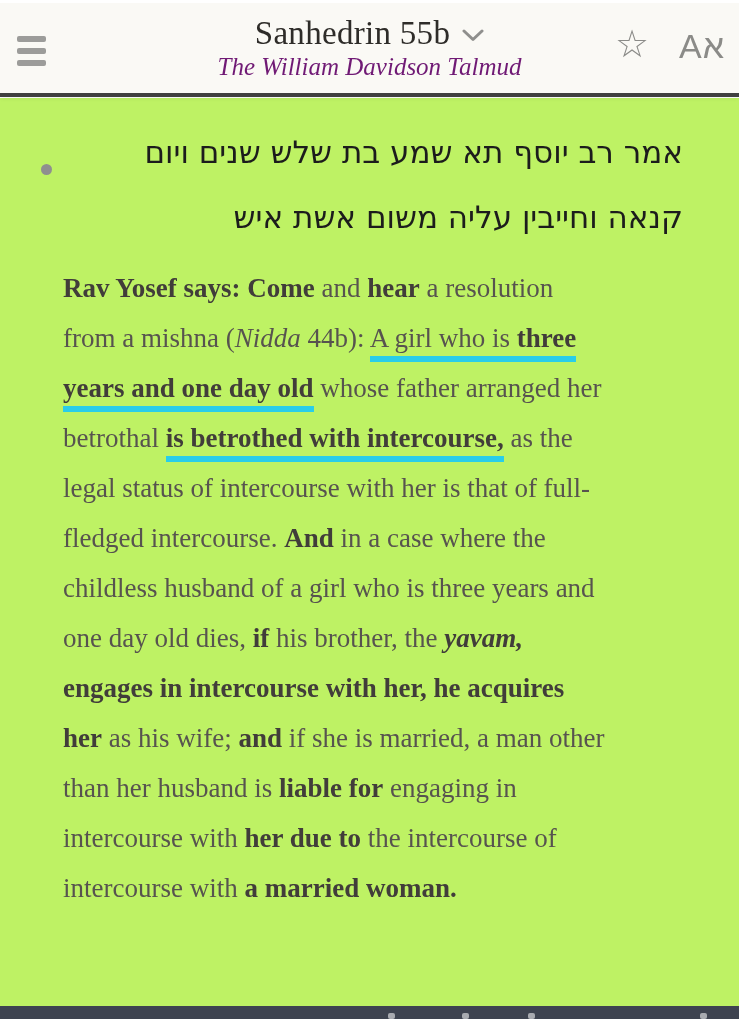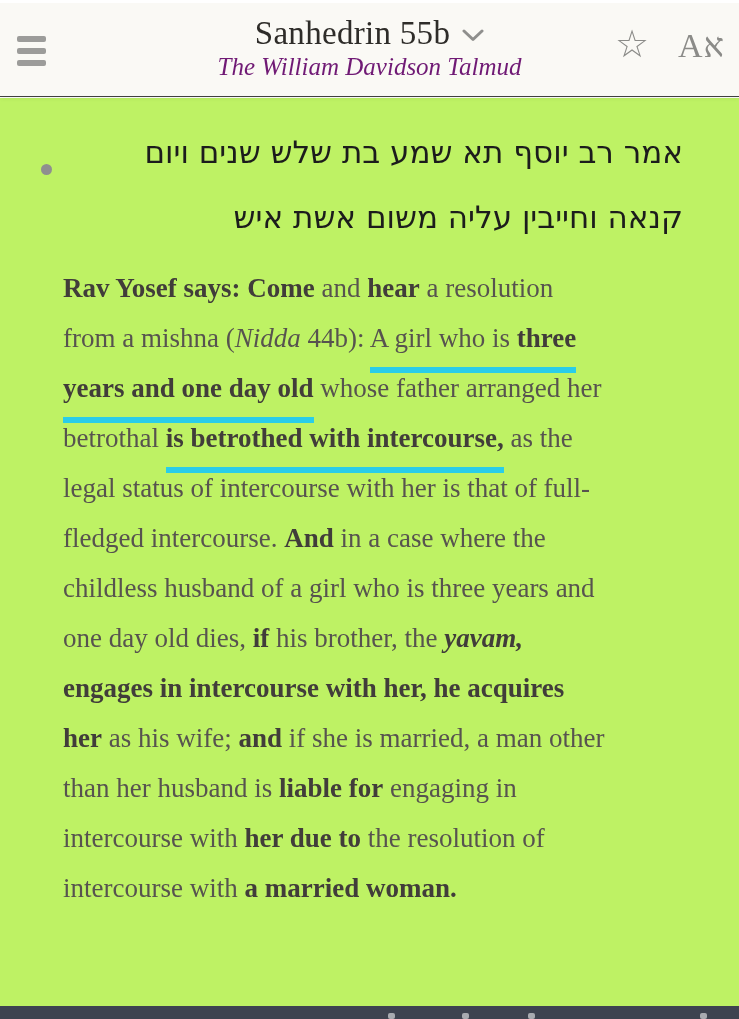--- a/index.html
+++ b/index.html
@@ -15,21 +15,21 @@
   html,body{background:#fff;}
   .screen{
     position:relative;width:739px;height:1019px;overflow:hidden;
     background:#FFFFFF;font-family:"Liberation Serif",serif;
   }
   
   header{
     position:absolute;top:0;left:0;right:0;height:97px;
     background:var(--header-bg);
     border-top:3px solid #FFFFFF;
-    border-bottom:1px solid #404040;
+    border-bottom:4px solid #404040;
     box-shadow:0 2px 4px rgba(0,0,0,.05);
     z-index:5;
   }
   .menu-btn{
     position:absolute;left:17px;top:33px;width:34px;height:34px;
     background:none;border:none;cursor:pointer;padding:0;
   }
   .menu-btn .bar{
     display:block;width:29px;height:6px;border-radius:2px;
     background:#9C9C9A;margin:0 0 6px 0;
@@ -51,21 +51,21 @@
   }
   .header-actions{position:absolute;right:0;top:0;height:97px;}
   .star{
     position:absolute;right:90px;top:22px;font-size:38px;line-height:1;
     color:var(--icon-gray);cursor:pointer;
     font-family:"DejaVu Sans",sans-serif;
   }
   .font-toggle{
     position:absolute;right:14px;top:26px;font-size:34px;line-height:1;
     color:var(--icon-gray);cursor:pointer;letter-spacing:1px;
-    font-family:Liberation Serif, serif;
+    font-family:Liberation Sans, sans-serif;
   }
   
   main{position:absolute;top:98px;left:0;right:0;bottom:0;background:#bef264;}
   .segment{position:relative;}
   .bullet{
     position:absolute;left:41px;top:44px;width:11px;height:11px;
     border-radius:50%;background:#8F8F8F;
   }
   .hebrew{
     margin:22px 56px 0 63px;
@@ -77,21 +77,21 @@
   .english{
     margin:13px 40px 0 63px;
     font-size:27px;line-height:50px;color:var(--text-en);
     font-family:"Liberation Serif",serif;
   }
   .en-line{white-space:nowrap;}
   .english .b{font-weight:700;color:var(--text-en-bold);}
   .english .it{font-style:italic;}
   .english .hl{
     border-bottom:6px solid var(--accent);
-    padding-bottom:14px;
+    padding-bottom:3px;
   }
   
   .bottom-bar{
     position:absolute;left:0;right:0;bottom:0;height:13px;
     background:var(--bottom-bar);cursor:pointer;
   }
   .bottom-bar .fleck{
     position:absolute;bottom:0;width:7px;height:6px;border-radius:2px;
     background:rgba(255,255,255,.55);
   }
@@ -138,21 +138,21 @@
           <div class="en-line"><span>from a mishna (</span><span class="it">Nidda</span><span> 44b): </span><span class="hl">A girl who is </span><span class="b hl">three</span></div>
           <div class="en-line"><span class="b hl">years and one day old</span><span> whose father arranged her</span></div>
           <div class="en-line"><span>betrothal </span><span class="b hl">is betrothed with intercourse,</span><span> as the</span></div>
           <div class="en-line"><span>legal status of intercourse with her is that of full-</span></div>
           <div class="en-line"><span>fledged intercourse. </span><span class="b">And</span><span> in a case where the</span></div>
           <div class="en-line"><span>childless husband of a girl who is three years and</span></div>
           <div class="en-line"><span>one day old dies, </span><span class="b">if</span><span> his brother, the </span><span class="b it">yavam,</span></div>
           <div class="en-line"><span class="b">engages in intercourse with her, he acquires</span></div>
           <div class="en-line"><span class="b">her</span><span> as his wife; </span><span class="b">and</span><span> if she is married, a man other</span></div>
           <div class="en-line"><span>than her husband is </span><span class="b">liable for</span><span> engaging in</span></div>
-          <div class="en-line"><span>intercourse with </span><span class="b">her due to</span><span> the resolution of</span></div>
+          <div class="en-line"><span>intercourse with </span><span class="b">her due to</span><span> the intercourse of</span></div>
           <div class="en-line"><span>intercourse with </span><span class="b">a married woman.</span></div>
         </div>
     </div>
   </main>
 
   <div class="bottom-bar">
     <span class="fleck" style="left:388px;"></span>
     <span class="fleck" style="left:462px;"></span>
     <span class="fleck" style="left:528px;"></span>
     <span class="fleck" style="left:700px;"></span>

